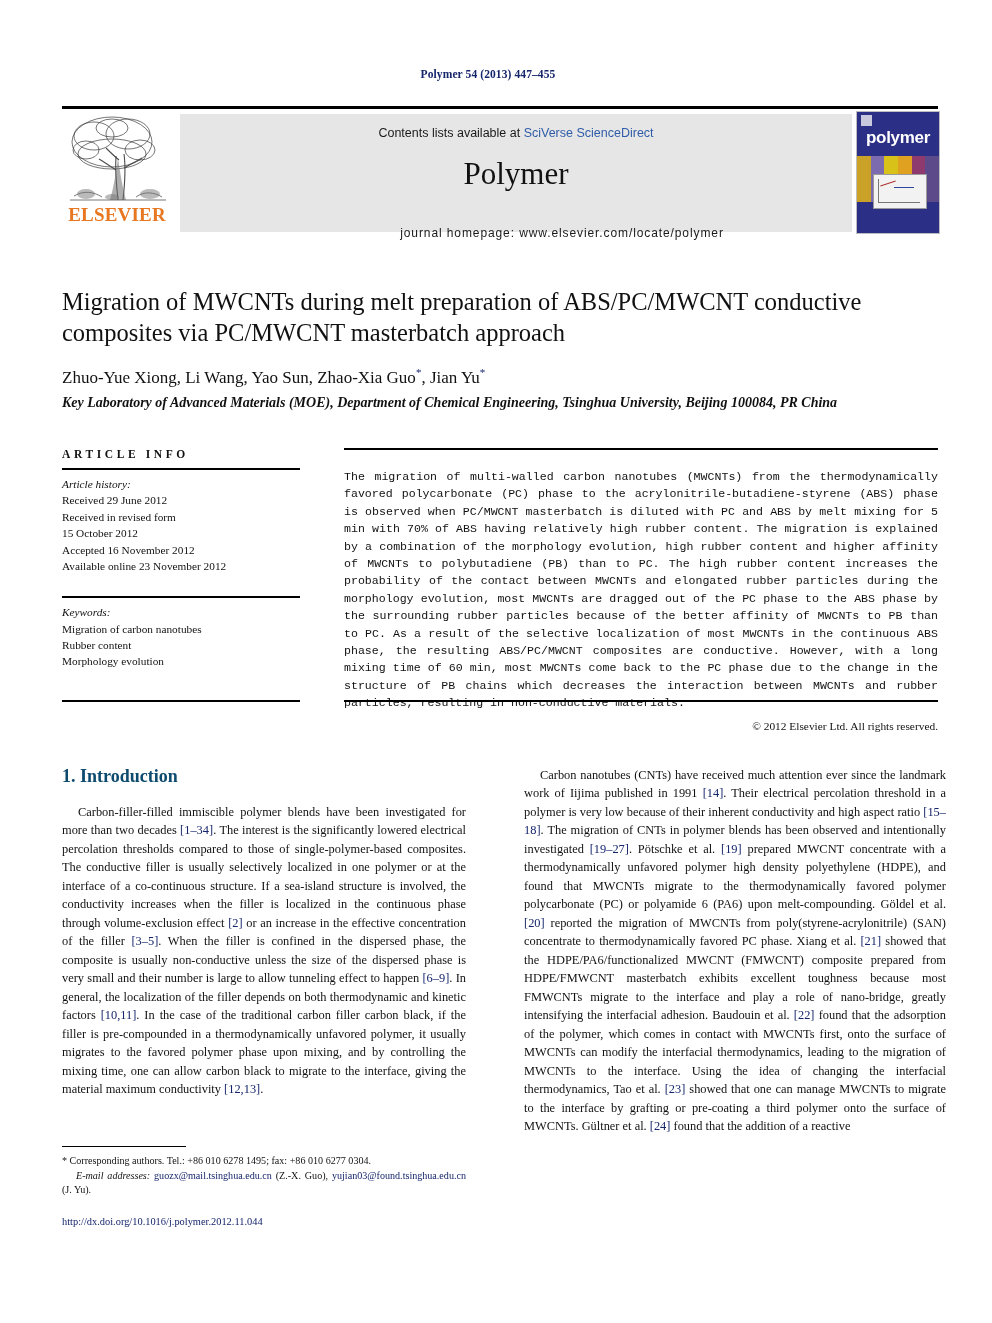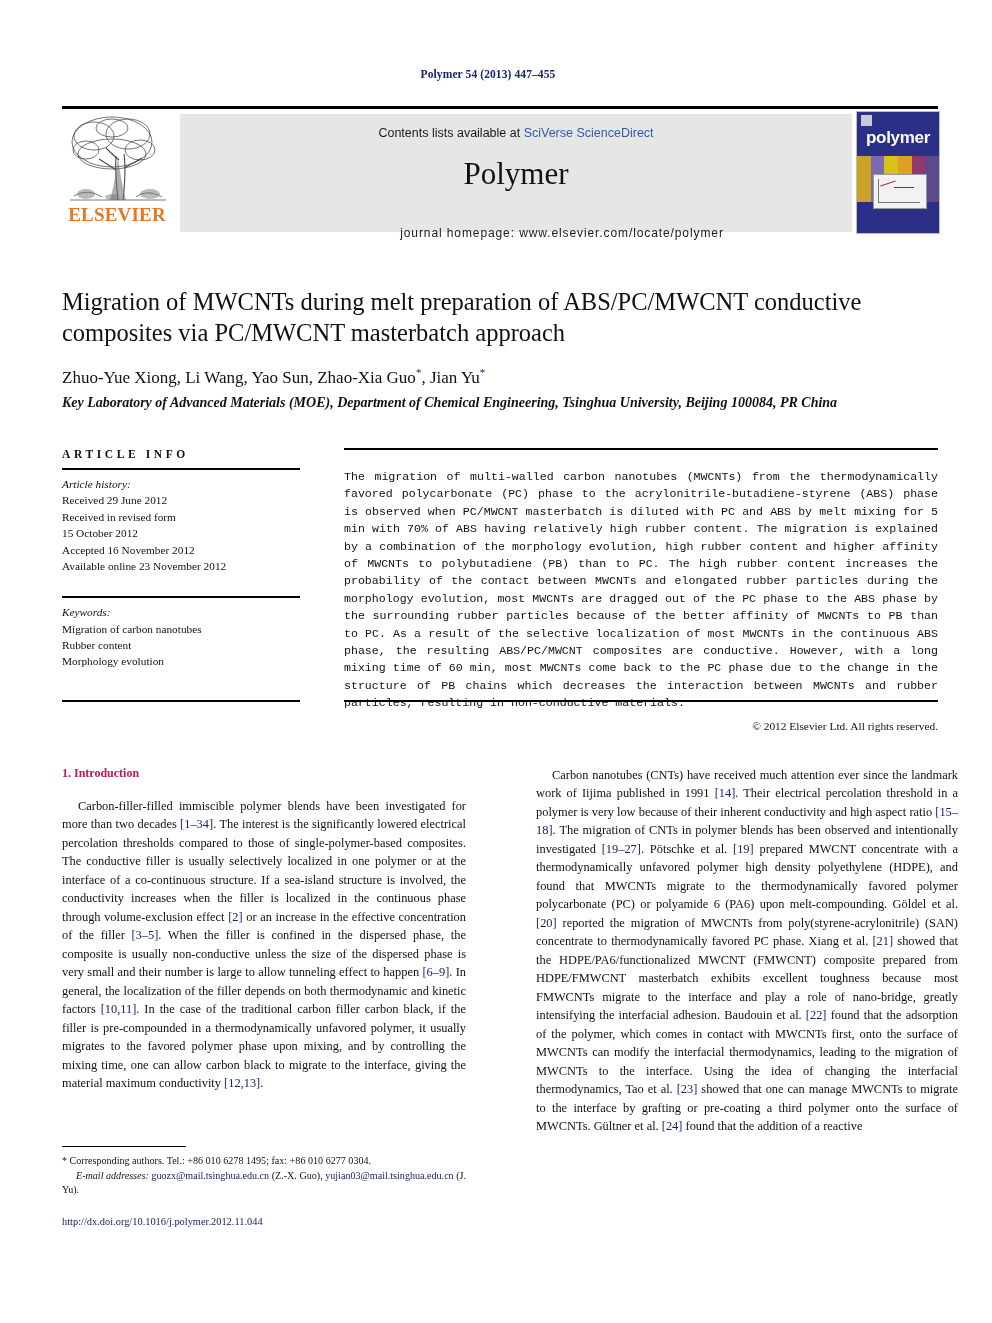--- a/index.html
+++ b/index.html
@@ -240,28 +240,28 @@
     position: absolute; left: 62px; top: 700px;
     width: 238px; height: 2px; background: #000;
   }
   .rule-bottom-right {
     position: absolute; left: 344px; top: 700px;
     width: 594px; height: 2px; background: #000;
   }
 
   
   .body-left  { position: absolute; left: 62px;  top: 766px; width: 404px; }
-  .body-right { position: absolute; left: 536px; top: 766px; width: 422px; }
+  .body-right { position: absolute; left: 524px; top: 766px; width: 422px; }
 
   .h2 {
     font-family: "Liberation Serif", serif;
-    font-size: 12px;
+    font-size: 18px;
     font-weight: bold;
     margin: 0 0 16px 0;
-    color: #be185d;
+    color: #0c4a6e;
   }
   p.body {
     margin: 0;
     font-family: "Liberation Serif", serif;
     font-size: 12.4px;
     line-height: 1.49;
     text-align: justify;
     text-indent: 16px;
     color: #111;
     hyphens: none;
@@ -418,21 +418,21 @@
 
   <div class="body-right">
     <p class="body"><span>Carbon nanotubes (CNTs) have received much attention ever since the landmark work of Iijima published in 1991 </span><span class="ref">[14]</span><span>. Their electrical percolation threshold in a polymer is very low because of their inherent conductivity and high aspect ratio </span><span class="ref">[15–18]</span><span>. The migration of CNTs in polymer blends has been observed and intentionally investigated </span><span class="ref">[19–27]</span><span>. Pötschke et al. </span><span class="ref">[19]</span><span> prepared MWCNT concentrate with a thermodynamically unfavored polymer high density polyethylene (HDPE), and found that MWCNTs migrate to the thermodynamically favored polymer polycarbonate (PC) or polyamide 6 (PA6) upon melt-compounding. Göldel et al. </span><span class="ref">[20]</span><span> reported the migration of MWCNTs from poly(styrene-acrylonitrile) (SAN) concentrate to thermodynamically favored PC phase. Xiang et al. </span><span class="ref">[21]</span><span> showed that the HDPE/PA6/functionalized MWCNT (FMWCNT) composite prepared from HDPE/FMWCNT masterbatch exhibits excellent toughness because most FMWCNTs migrate to the interface and play a role of nano-bridge, greatly intensifying the interfacial adhesion. Baudouin et al. </span><span class="ref">[22]</span><span> found that the adsorption of the polymer, which comes in contact with MWCNTs first, onto the surface of MWCNTs can modify the interfacial thermodynamics, leading to the migration of MWCNTs to the interface. Using the idea of changing the interfacial thermodynamics, Tao et al. </span><span class="ref">[23]</span><span> showed that one can manage MWCNTs to migrate to the interface by grafting or pre-coating a third polymer onto the surface of MWCNTs. Gültner et al. </span><span class="ref">[24]</span><span> found that the addition of a reactive</span></p>
   </div>
 
   <div class="footnote">
     <div class="footnote-rule"></div>
     <div class="footnote-text">
       <span>* Corresponding authors. Tel.: +86 010 6278 1495; fax: +86 010 6277 0304.</span><br>
       <span style="display:inline-block;width:14px"></span><span class="it">E-mail addresses:</span>
-      <span class="mail">guozx@mail.tsinghua.edu.cn</span><span> (Z.-X. Guo), </span><span class="mail">yujian03@mail.tsinghua.edu.cn</span><span> (J. Yu).</span>
+      <span class="mail">guozx@mail.tsinghua.edu.cn</span><span> (Z.-X. Guo), </span><span class="mail">yujian03@found.tsinghua.edu.cn</span><span> (J. Yu).</span>
     </div>
   </div>
 
   <div class="imprint">
     <div class="doi">http://dx.doi.org/10.1016/j.polymer.2012.11.044</div>
   </div>
 
 </div>
 
 </body></html>

